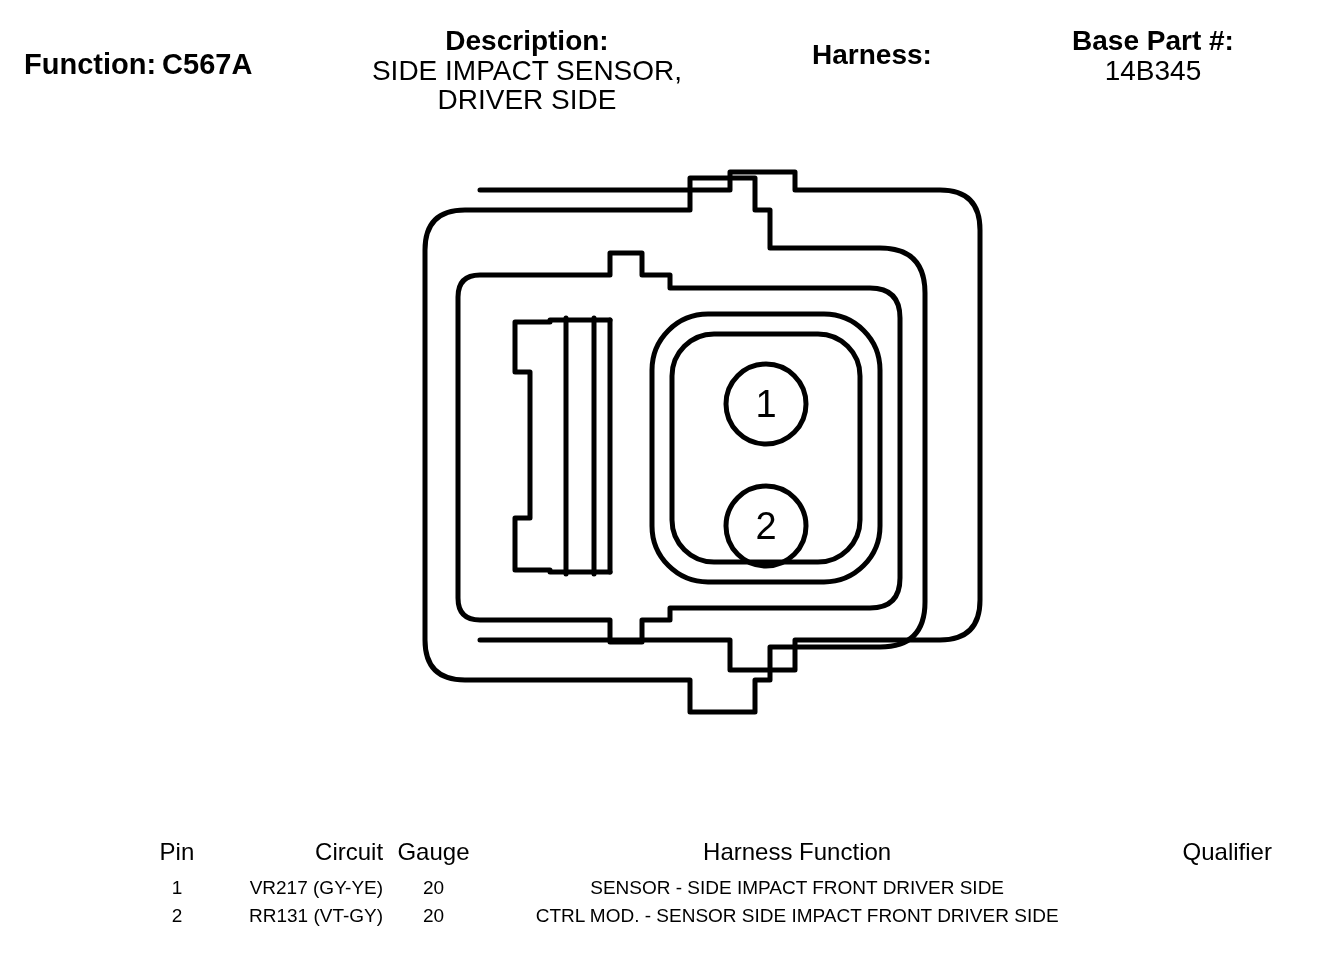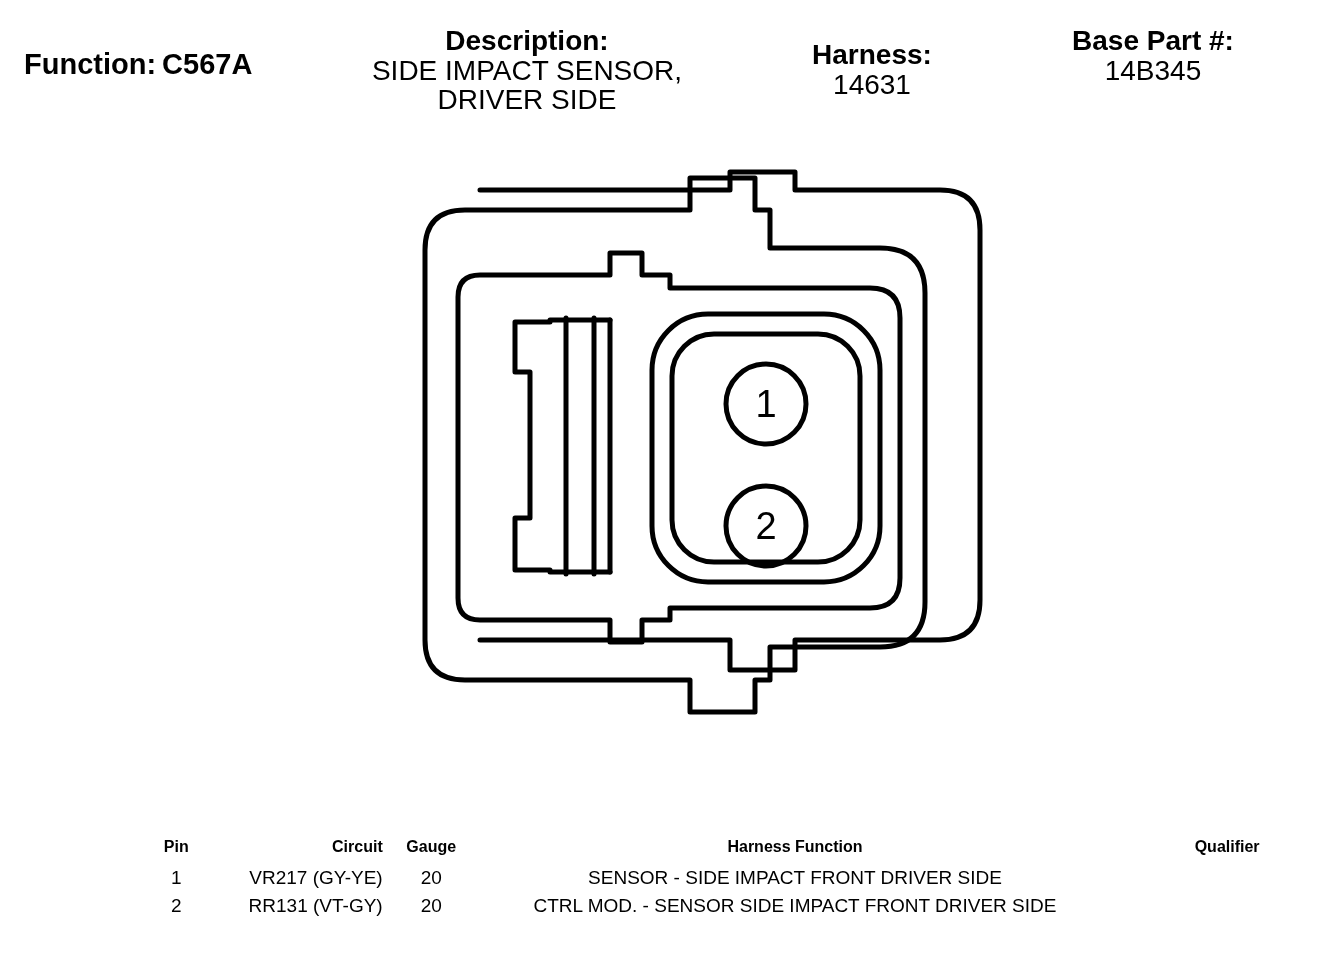--- a/index.html
+++ b/index.html
@@ -68,22 +68,22 @@
     position: absolute;
     left: 0;
     top: 838px;
     width: 1344px;
   }
   .pin-table table {
     border-collapse: collapse;
     width: 1344px;
   }
   .pin-table th {
-    font-size: 16px;
-    font-weight: bold;
+    font-size: 24px;
+    font-weight: normal;
     padding: 0 0 8px 0;
     white-space: nowrap;
   }
   .pin-table td {
     font-size: 19px;
     padding: 3px 0;
     white-space: nowrap;
   }
   .col-pin { width: 60px; text-align: center; }
   .col-circuit { width: 170px; text-align: right; }
@@ -106,21 +106,20 @@
   </div>
 
   <div class="hdr-block hdr-desc">
     <div class="caption">Description:</div>
     <div class="value">SIDE IMPACT SENSOR,</div>
     <div class="value">DRIVER SIDE</div>
   </div>
 
   <div class="hdr-block hdr-harness">
     <div class="caption">Harness:</div>
-    <div class="value">14631</div>
   </div>
 
   <div class="hdr-block hdr-part">
     <div class="caption">Base Part #:</div>
     <div class="value">14B345</div>
   </div>
 
 </div>
 
 <div class="drawing">

